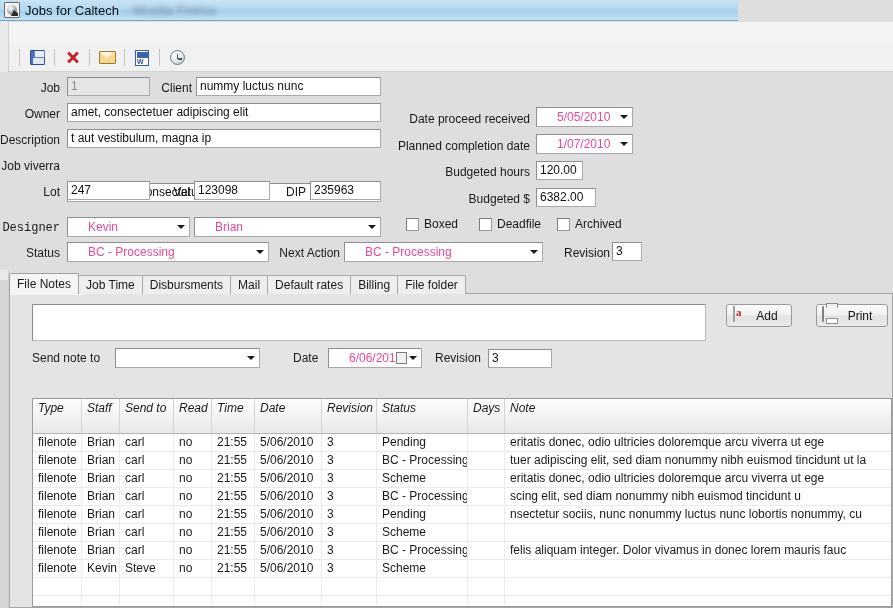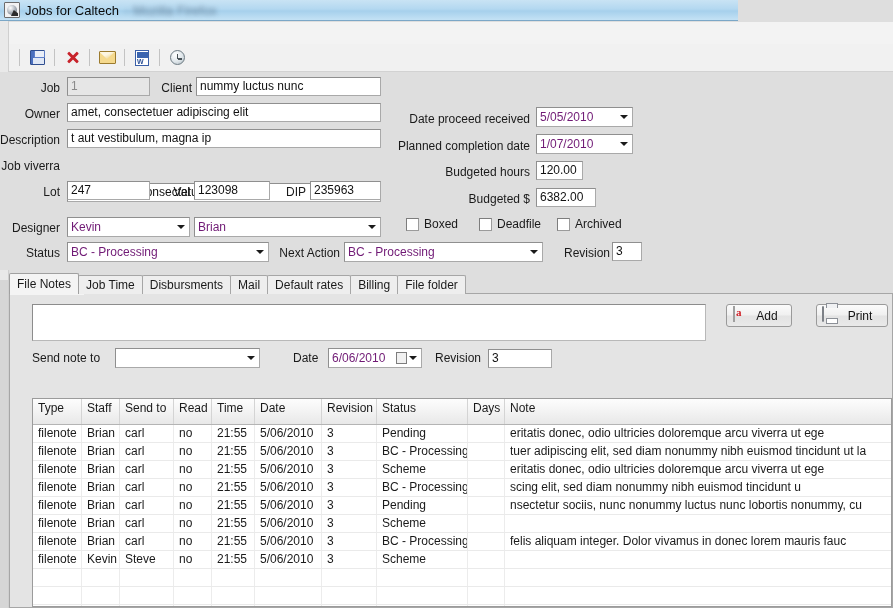--- a/index.html
+++ b/index.html
@@ -110,21 +110,21 @@
   .fld {
     position: absolute; height: 19px; background: #ffffff;
     border: 1px solid #a9a9a9; border-top-color: #8f8f8f; border-left-color: #8f8f8f;
     font-size: 12px; color: #111; padding: 0 3px; line-height: 17px;
     white-space: nowrap; overflow: hidden;
   }
   .fld.disabled { background: #e6e6e6; color: #8a8a8a; }
   .combo {
     position: absolute; height: 20px; background: #ffffff;
     border: 1px solid #a9a9a9; border-top-color: #8f8f8f; border-left-color: #8f8f8f;
-    font-size: 12px; color: #701a75; padding: 0 18px 0 3px; line-height: 18px;
+    font-size: 12px; color: #ec4899; padding: 0 18px 0 20px; line-height: 18px;
     white-space: nowrap; overflow: hidden;
   }
   .combo .arrow {
     position: absolute; right: 4px; top: 50%; margin-top: -2px;
     width: 0; height: 0; border-left: 4px solid transparent; border-right: 4px solid transparent;
     border-top: 4px solid #1b1b1b;
   }
   .cbx { position: absolute; display: flex; align-items: center; gap: 5px; height: 16px; }
   .cbx .box {
     width: 13px; height: 13px; background: #ffffff;
@@ -177,23 +177,24 @@
 
   .sendrow { position: absolute; left: 22px; top: 54px; width: 620px; height: 22px; }
   .sendrow .rl { position: absolute; font-size: 12px; color: #1a1a1a; line-height: 20px; white-space: nowrap; }
 
   
   .grid {
     position: absolute; left: 22px; top: 104px; width: 860px; height: 209px;
     background: #ffffff; border: 1px solid #9b9b9b; overflow: hidden;
   }
   .grid-head {
-    display: flex; height: 26px;
+    display: flex; height: 35px;
     background: linear-gradient(to bottom, #fdfdfd 0%, #f3f3f3 50%, #e8e8e8 100%);
     border-bottom: 1px solid #b4b4b4;
+    font-style: italic;
   }
   .grid-head .cell {
     font-size: 12px; color: #1a1a1a; line-height: 19px; padding-left: 5px;
     border-right: 1px solid #d4d4d4; overflow: hidden; white-space: nowrap; flex: none;
   }
   .grid-row { display: flex; height: 18px; border-bottom: 1px solid #eaeaea; }
   .grid-row .cell {
     font-size: 12px; color: #1a1a1a; line-height: 17px; padding-left: 5px;
     border-right: 1px solid #ececec; overflow: hidden; white-space: nowrap; flex: none;
   }
@@ -272,21 +273,21 @@
 
     <div class="lbl" style="left:0;top:112px;width:60px;">Lot</div>
     <div class="fld" style="left:67px;top:109px;width:83px;">247</div>
 
     <div class="lbl" style="left:152px;top:112px;width:38px;">Val</div>
     <div class="fld" style="left:194px;top:109px;width:76px;">123098</div>
 
     <div class="lbl" style="left:272px;top:112px;width:34px;">DIP</div>
     <div class="fld" style="left:310px;top:109px;width:71px;">235963</div>
 
-    <div class="lbl" style="left:0;top:148px;width:60px;">Designer</div>
+    <div class="lbl" style="left:0;top:148px;width:60px;font-family:Liberation Mono, monospace;">Designer</div>
     <div class="combo" style="left:67px;top:145px;width:123px;">
       <span>Kevin</span>
       <span class="arrow"></span>
     </div>
 
     <div class="lbl" style="left:190px;top:148px;width:92px;">Draughtsman</div>
     <div class="combo" style="left:194px;top:145px;width:187px;text-indent:0;">
       <span>Brian</span>
       <span class="arrow"></span>
     </div>

